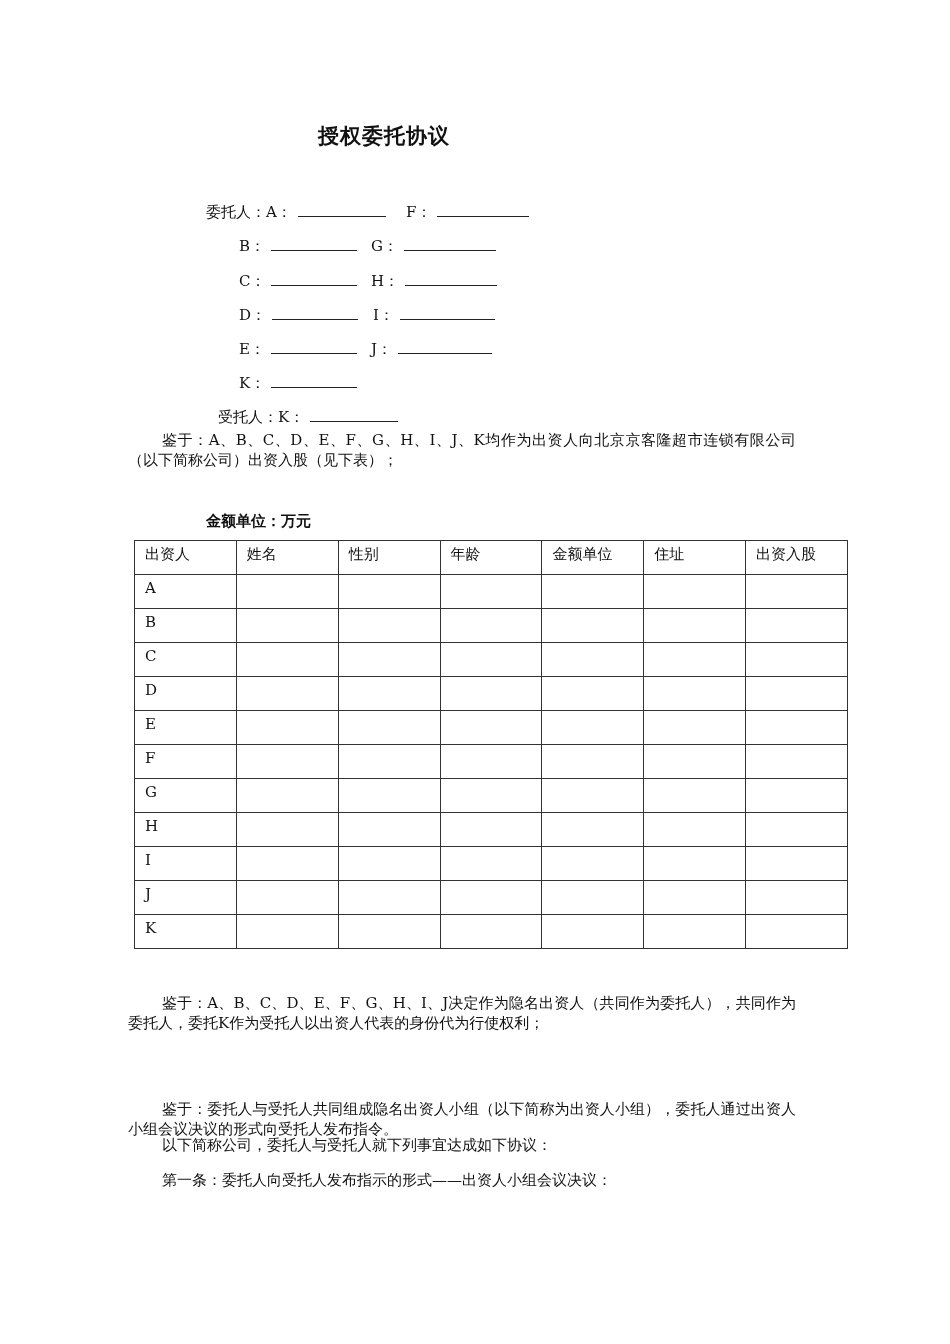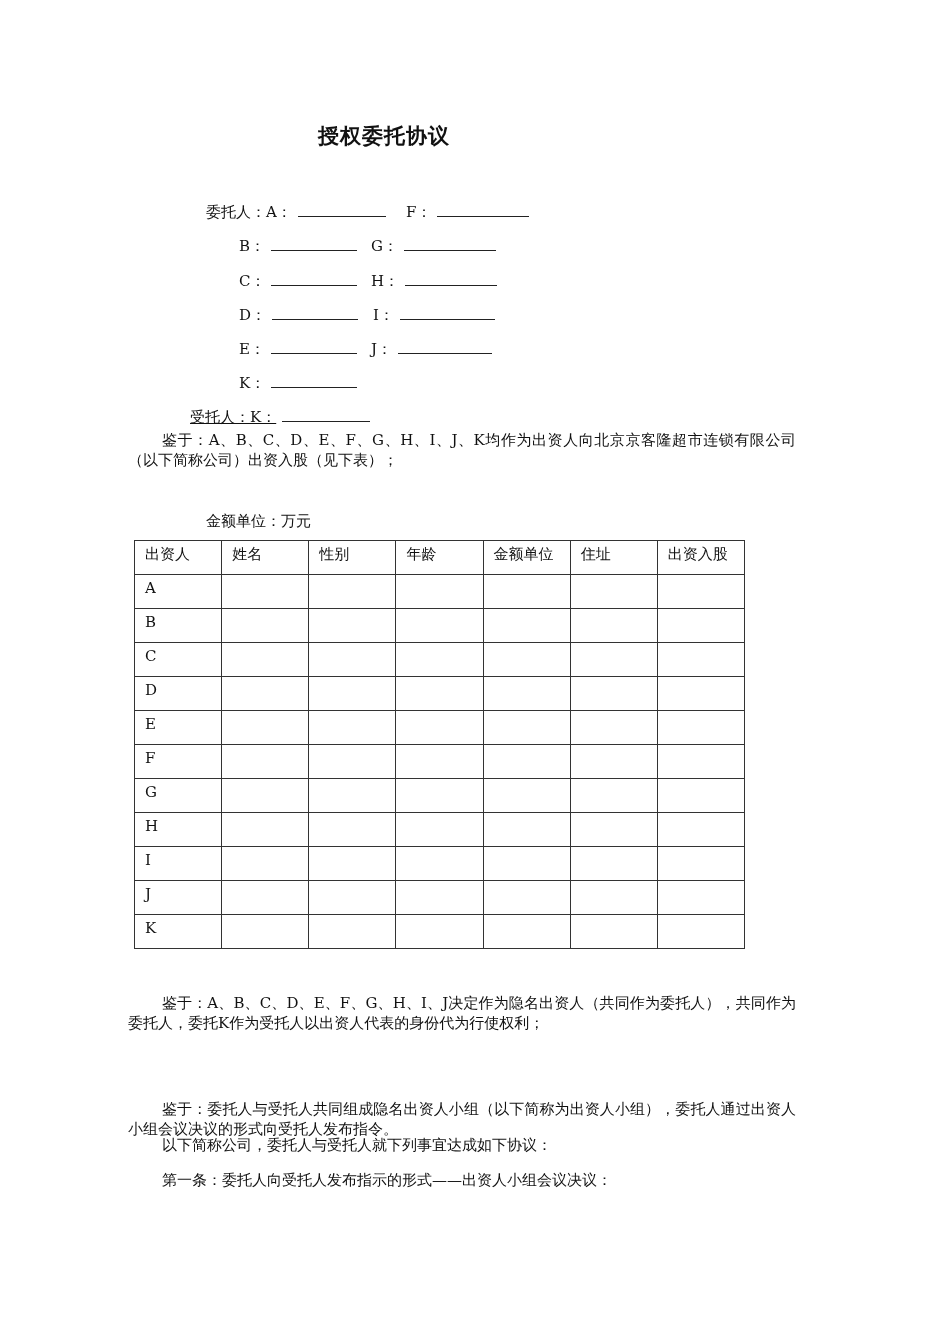--- a/index.html
+++ b/index.html
@@ -3,21 +3,21 @@
   <meta charset="utf-8">
   <style>
     html, body { margin: 0; padding: 0; background: #ffffff; }
     body { width: 950px; height: 1344px; position: relative; overflow: hidden;
       font-family: "DejaVu Serif", "Liberation Serif", serif; color: #111; font-size: 15px; }
     .title { position: absolute; top: 122px; left: 0; width: 768px; text-align: center;
       font-family: "DejaVu Sans", sans-serif; font-weight: bold; font-size: 21px; letter-spacing: 1px; }
     .line { position: absolute; white-space: nowrap; line-height: 20px; margin-left: 28px; }
     .blank { display: inline-block; border-bottom: 1px solid #222; height: 14px; vertical-align: baseline; margin-left: 6px; }
     .para { position: absolute; left: 128px; width: 668px; line-height: 20px; text-indent: 34px; text-align: justify; }
-    table { position: absolute; left: 134px; top: 540px; width: 611px; border-collapse: collapse; }
+    table { position: absolute; left: 134px; top: 540px; width: 714px; border-collapse: collapse; }
     td { border: 1px solid #333; height: 34px; vertical-align: top; padding: 4px 10px 0 10px;
       font-size: 15px; box-sizing: border-box; width: 97px; }
   </style>
 </head>
 <body>
 
 <div class="title">授权委托协议</div>
 
 <div class="line" style="left:178px;top:202px;">
   <span>委托人：</span><span>A：</span><span class="blank" style="width:88px"></span>
@@ -33,26 +33,26 @@
 <div class="line" style="left:343px;top:271px;"><span>H：</span><span class="blank" style="width:92px"></span></div>
 
 <div class="line" style="left:211px;top:305px;"><span>D：</span><span class="blank" style="width:86px"></span></div>
 <div class="line" style="left:345px;top:305px;"><span>I：</span><span class="blank" style="width:95px"></span></div>
 
 <div class="line" style="left:211px;top:339px;"><span>E：</span><span class="blank" style="width:86px"></span></div>
 <div class="line" style="left:343px;top:339px;"><span>J：</span><span class="blank" style="width:94px"></span></div>
 
 <div class="line" style="left:211px;top:373px;"><span>K：</span><span class="blank" style="width:86px"></span></div>
 
-<div class="line" style="left:162px;top:407px;text-decoration:underline;">
+<div class="line" style="left:190px;top:407px;">
   <span>受托人：</span><span>K：</span><span class="blank" style="width:88px"></span>
 </div>
 
 <div class="para" style="top:430px;">鉴于：A、B、C、D、E、F、G、H、I、J、K均作为出资人向北京京客隆超市连锁有限公司（以下简称公司）出资入股（见下表）；</div>
-<div class="line" style="left:178px;top:511px;">金额单位：万元</div>
+<div class="line" style="left:178px;top:511px;font-weight:bold;">金额单位：万元</div>
 
 <table>
   <tbody id="tbody">
       <tr>
         <td style="font-family: &quot;DejaVu Sans&quot;, sans-serif;">出资人</td>
         <td style="font-family: &quot;DejaVu Sans&quot;, sans-serif;">姓名</td>
         <td style="font-family: &quot;DejaVu Sans&quot;, sans-serif;">性别</td>
         <td style="font-family: &quot;DejaVu Sans&quot;, sans-serif;">年龄</td>
         <td style="font-family: &quot;DejaVu Sans&quot;, sans-serif;">金额单位</td>
         <td style="font-family: &quot;DejaVu Sans&quot;, sans-serif;">住址</td>

